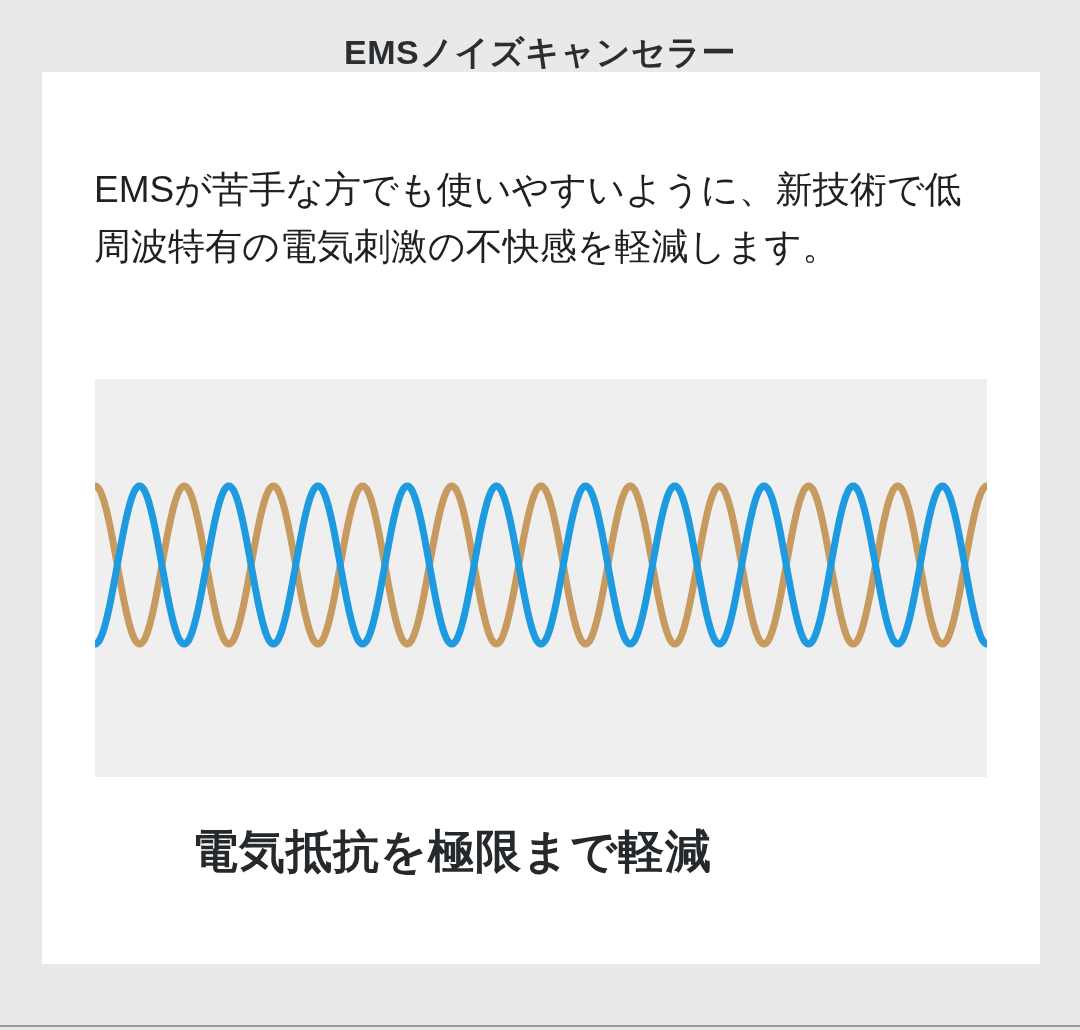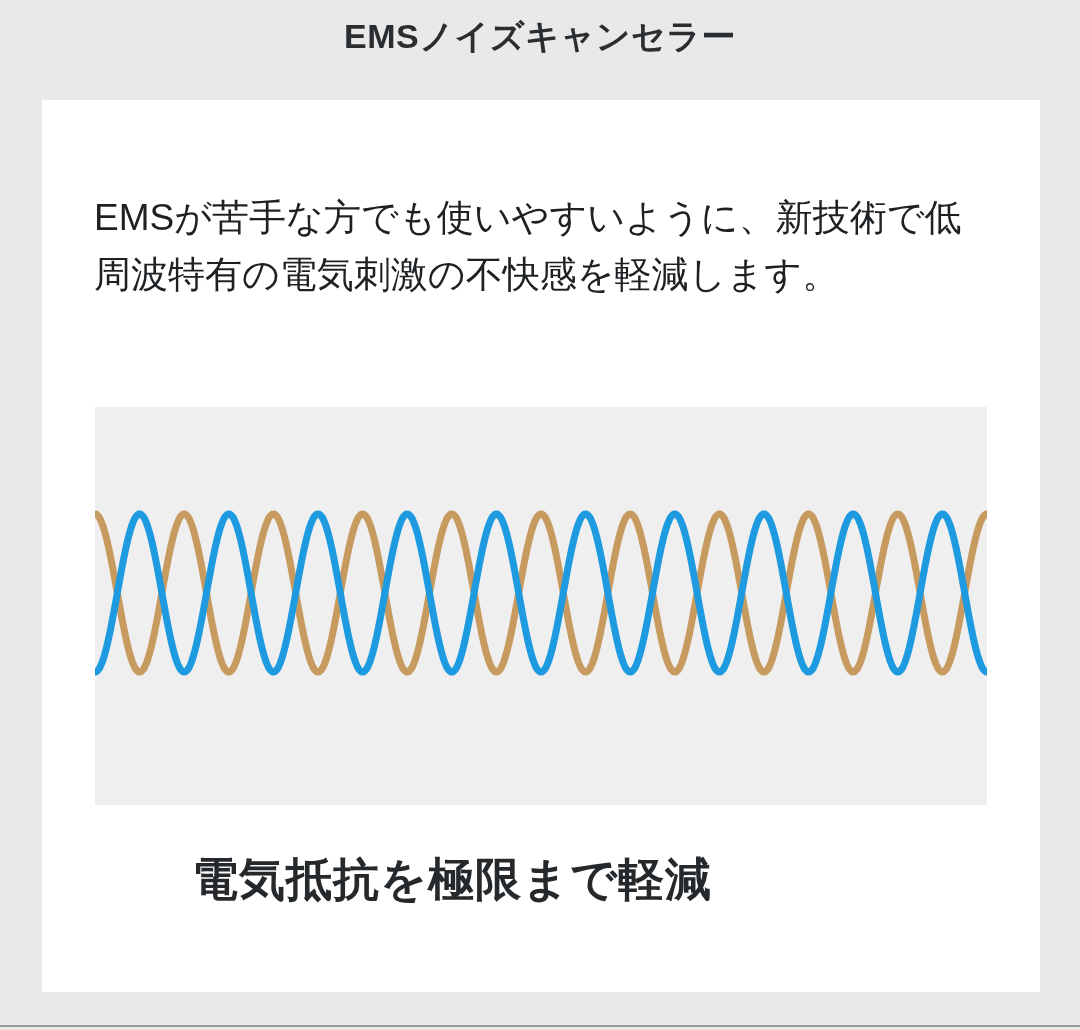--- a/index.html
+++ b/index.html
@@ -12,36 +12,36 @@
     background: #e9e9e9;
     font-family: "Liberation Sans", "DejaVu Sans", sans-serif;
     color: #25282b;
     overflow: hidden;
     position: relative;
   }
 
   
   .page-title {
     position: absolute;
-    top: 14px;
+    top: 30px;
     left: 0;
     width: 1080px;
     text-align: center;
     font-size: 34px;
     font-weight: 700;
     letter-spacing: 0.5px;
     color: #2b2e31;
     line-height: 44px;
   }
 
   
   .card {
     position: absolute;
     left: 42px;
-    top: 100px;
+    top: 72px;
     width: 998px;
     height: 892px;
     background: #ffffff;
     box-sizing: border-box;
   }
 
   
   .description {
     position: absolute;
     left: 52px;

